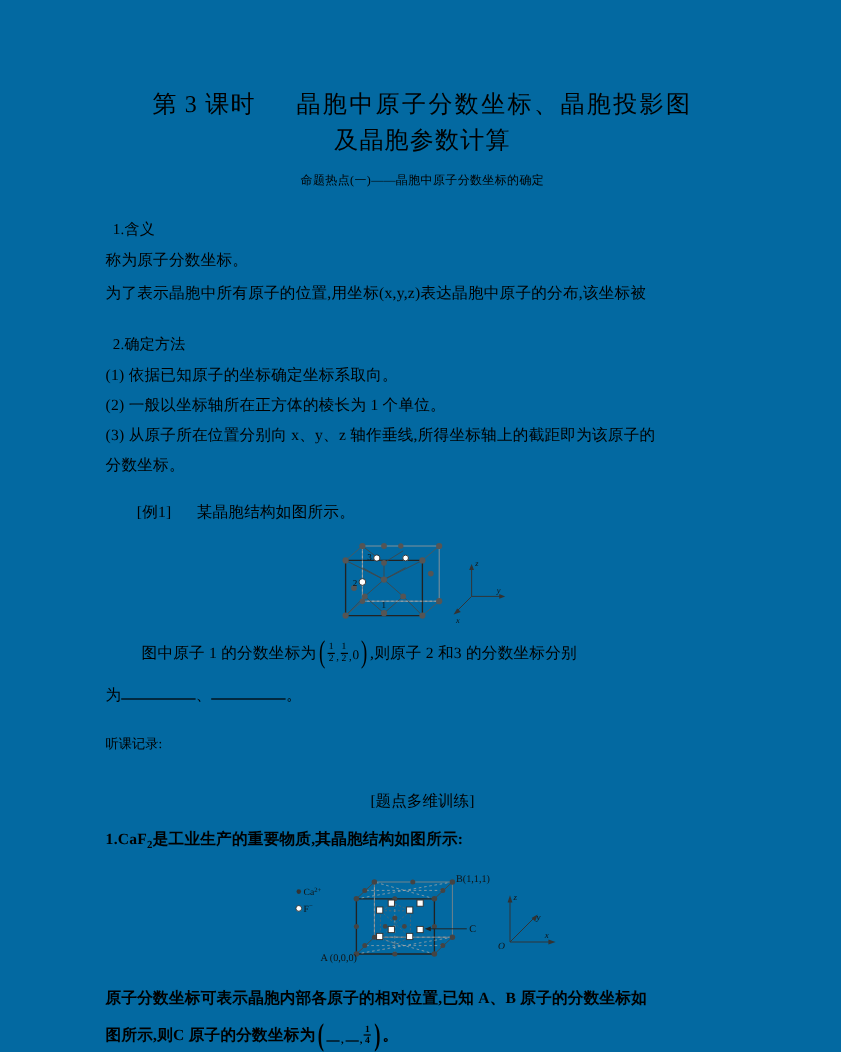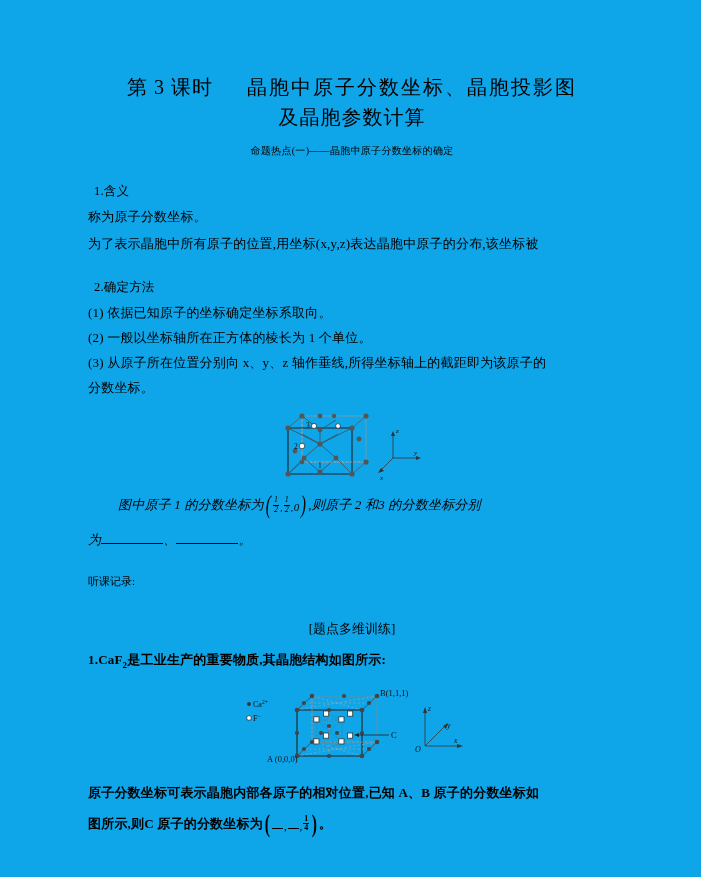--- a/index.html
+++ b/index.html
@@ -8,21 +8,21 @@
     background: #ffffff;
   }
   body {
     font-family: "Liberation Serif", "DejaVu Serif", serif;
     color: #000000;
   }
   .page {
     position: relative;
     width: 701px;
     height: 877px;
-    background: #0ea5e9;
+    background: #0369a1;
     overflow: hidden;
   }
   .content {
     position: absolute;
     left: 88px;
     top: 72px;
     width: 528px;
   }
 
   
@@ -77,21 +77,20 @@
     line-height: 25px;
     margin: 14px 0 4px 0;
     padding-left: 26px;
     letter-spacing: 0.2px;
   }
   .after-fig {
     font-size: 13px;
     line-height: 30px;
     margin: 4px 0 0 0;
     letter-spacing: 0.2px;
-    font-style: italic;
   }
   .after-fig .lead-in { padding-left: 30px; }
   .blank-line {
     display: inline-block;
     border-bottom: 1px solid #000;
     width: 62px;
     height: 12px;
     vertical-align: baseline;
   }
   .note-line {
@@ -181,20 +180,25 @@
     <div class="para">为了表示晶胞中所有原子的位置,用坐标(x,y,z)表达晶胞中原子的分布,该坐标被</div>
 
     <div class="blockgap"></div>
 
     <div class="h-num">2.确定方法</div>
     <div class="para-step">(1) 依据已知原子的坐标确定坐标系取向。</div>
     <div class="para-step">(2) 一般以坐标轴所在正方体的棱长为 1 个单位。</div>
     <div class="para-step">(3) 从原子所在位置分别向 x、y、z 轴作垂线,所得坐标轴上的截距即为该原子的</div>
     <div class="para-step">分数坐标。</div>
 
+    <div class="ex-lead">
+      <span>[例1]</span>
+      <span style="display:inline-block;width:14px"></span>
+      <span>某晶胞结构如图所示。</span>
+    </div>
 
     <div class="fig fig-1">
       <svg width="145" height="80" viewBox="0 0 145 80">
 
         <g stroke="#9a9a9a" stroke-width="0.7" fill="none">
           <path d="M22,10 L86,10 L86,56 L22,56 Z"></path>
         </g>
 
         <g stroke="#555" stroke-width="0.7" fill="none">
           <line x1="22" y1="10" x2="8" y2="22"></line>

